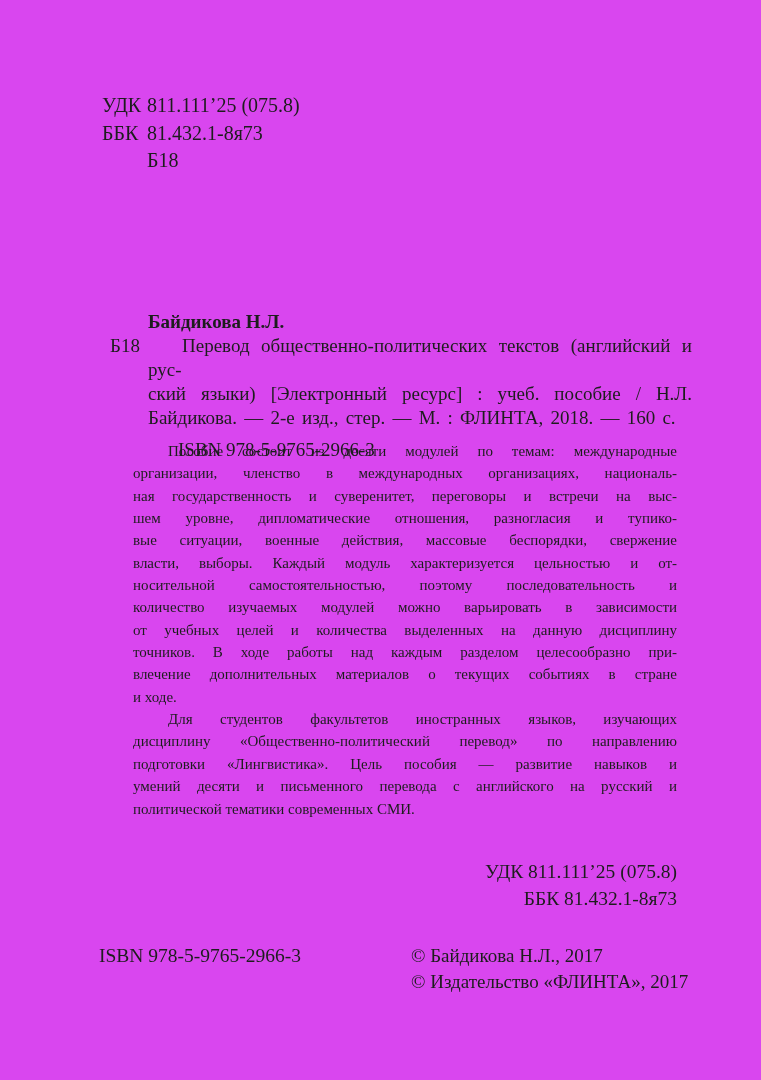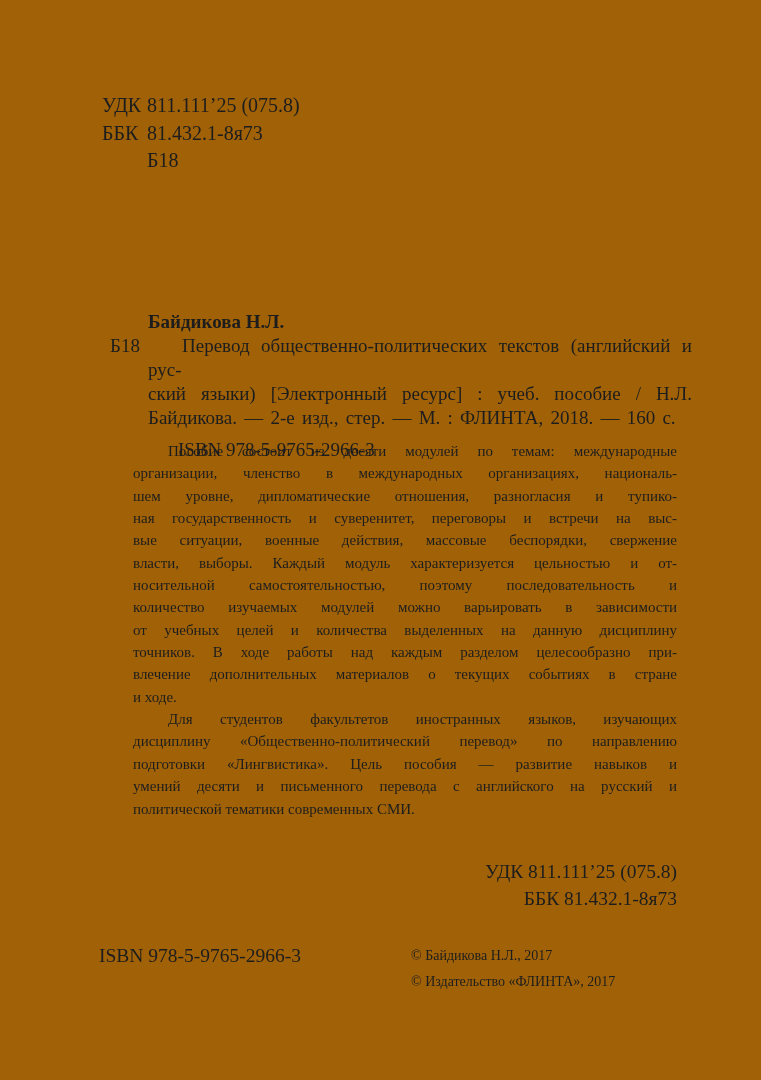--- a/index.html
+++ b/index.html
@@ -4,21 +4,21 @@
 <style>
   html, body {
     margin: 0;
     padding: 0;
     background: #ffffff;
   }
   .page {
     position: relative;
     width: 761px;
     height: 1080px;
-    background: #a16207;
+    background: #d946ef;
     font-family: "Liberation Serif", "DejaVu Serif", serif;
     color: #1d1d1d;
     overflow: hidden;
   }
 
   
   .top-codes {
     position: absolute;
     left: 102px;
     top: 92px;
@@ -91,21 +91,21 @@
   .footer-isbn {
     position: absolute;
     left: 99px;
     top: 945px;
     font-size: 19.5px;
   }
   .copyrights {
     position: absolute;
     left: 411px;
     top: 943px;
-    font-size: 14px;
+    font-size: 19px;
     line-height: 26px;
     white-space: nowrap;
   }
 </style>
 </head>
 <body>
 
 <div class="page">
 
   <div class="top-codes">
@@ -122,22 +122,22 @@
         <div class="line">ский языки) [Электронный ресурс] : учеб. пособие / Н.Л.</div>
         <div class="line last">Байдикова. — 2-е изд., стер. — М. : ФЛИНТА, 2018. — 160 с.</div>
       </div>
     <div class="card-isbn">ISBN 978-5-9765-2966-3</div>
   </div>
 
   <div class="annotation">
     <div class="para">
         <div class="line first">Пособие состоит из десяти модулей по темам: международные</div>
         <div class="line">организации, членство в международных организациях, националь-</div>
+        <div class="line">ная государственность и суверенитет, переговоры и встречи на выс-</div>
         <div class="line">шем уровне, дипломатические отношения, разногласия и тупико-</div>
-        <div class="line">ная государственность и суверенитет, переговоры и встречи на выс-</div>
         <div class="line">вые ситуации, военные действия, массовые беспорядки, свержение</div>
         <div class="line">власти, выборы. Каждый модуль характеризуется цельностью и от-</div>
         <div class="line">носительной самостоятельностью, поэтому последовательность и</div>
         <div class="line">количество изучаемых модулей можно варьировать в зависимости</div>
         <div class="line">от учебных целей и количества выделенных на данную дисциплину</div>
         <div class="line">точников. В ходе работы над каждым разделом целесообразно при-</div>
         <div class="line">влечение дополнительных материалов о текущих событиях в стране</div>
         <div class="line last">и ходе.</div>
       </div>
     <div class="para">

